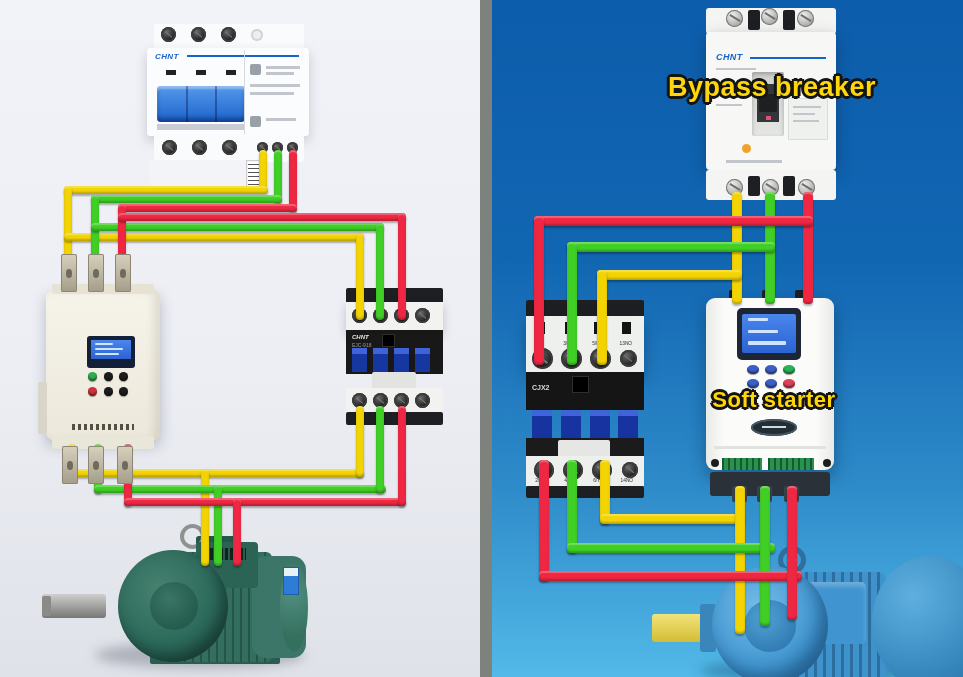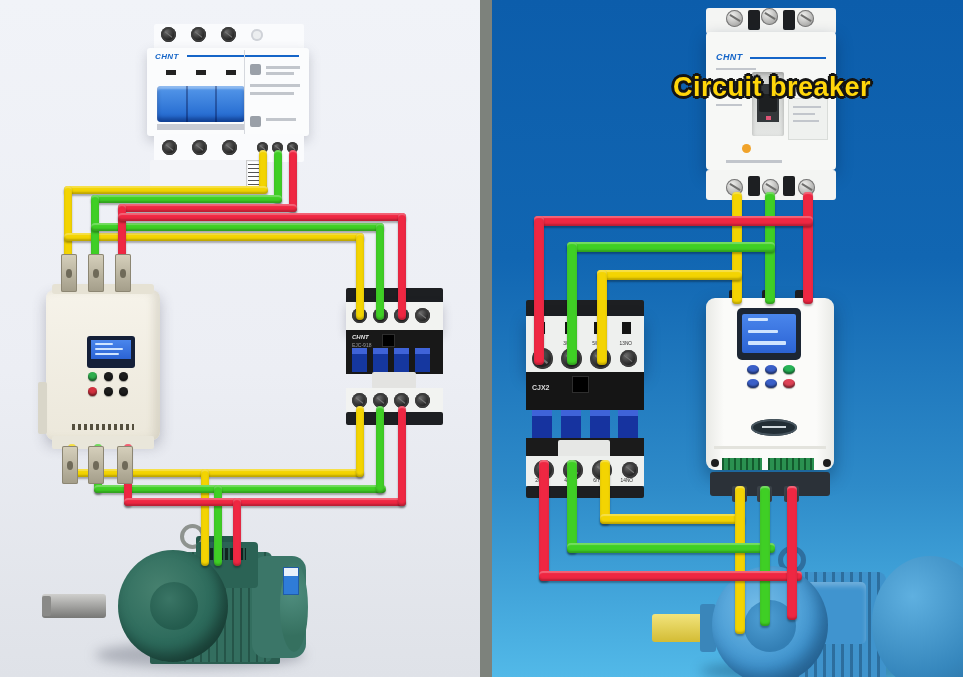--- a/index.html
+++ b/index.html
@@ -304,14 +304,15 @@
       <div class="abs screw-dark" style="left: 622px; top: 462px; width: 16px; height: 16px;"></div>
       <div class="abs" style="left: 251px; top: 29px; width: 12px; height: 12px; border-radius: 50%; background: rgb(236, 238, 240); box-shadow: rgb(207, 210, 216) 0px 0px 0px 2px inset;"></div>
       <div class="abs lug z3" style="left: 61px; top: 254px; width: 16px; height: 38px; z-index: 3;"></div>
       <div class="abs lug z3" style="left: 88px; top: 254px; width: 16px; height: 38px; z-index: 3;"></div>
       <div class="abs lug z3" style="left: 115px; top: 254px; width: 16px; height: 38px; z-index: 3;"></div>
       <div class="abs lug z3" style="left: 62px; top: 446px; width: 16px; height: 38px; z-index: 3;"></div>
       <div class="abs lug z3" style="left: 88px; top: 446px; width: 16px; height: 38px; z-index: 3;"></div>
       <div class="abs lug z3" style="left: 117px; top: 446px; width: 16px; height: 38px; z-index: 3;"></div>
     </div>
 
-  <div class="abs cap" style="left:650px;top:72px;width:244px;font-size:27px;z-index:4;">Circuit breaker</div>
+  <div class="abs cap" style="left:650px;top:72px;width:244px;font-size:27px;z-index:4;">Bypass breaker</div>
+  <div class="abs cap" style="left:698px;top:387px;width:152px;font-size:22px;z-index:4;">Soft starter</div>
 </div>
 
 </body></html>

